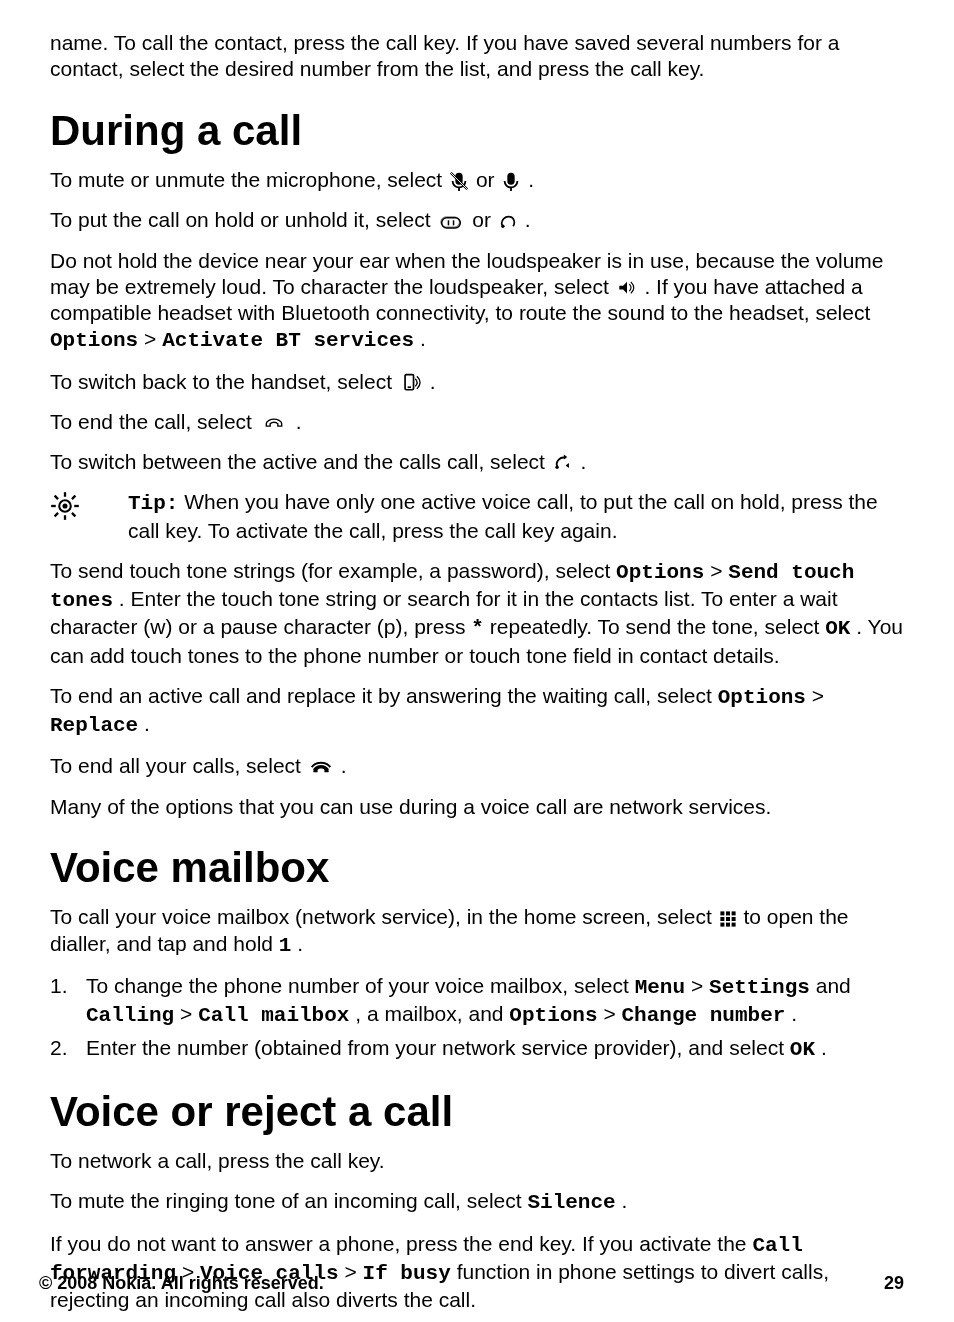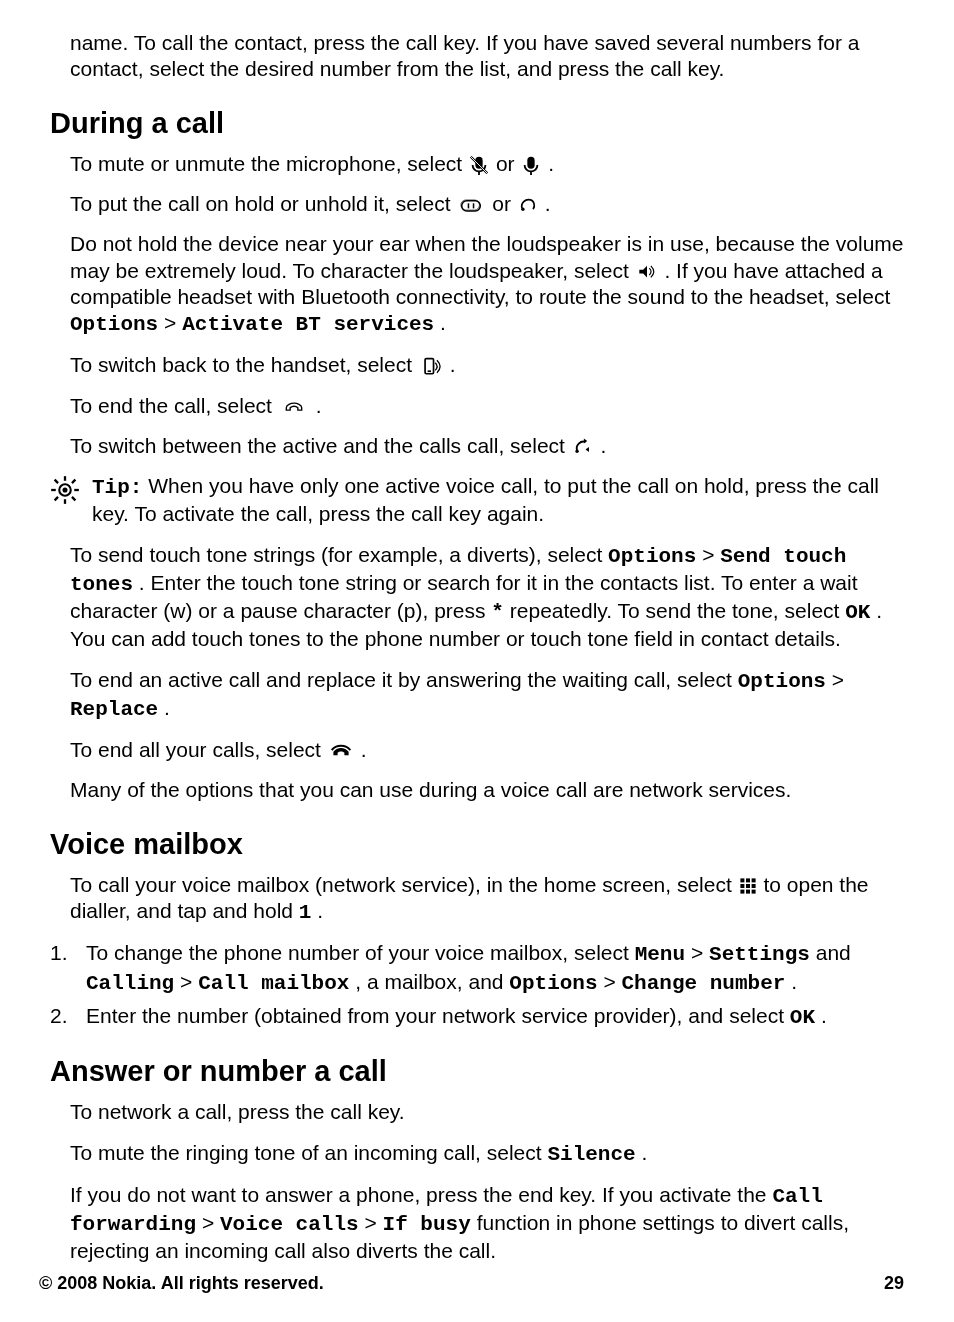--- a/index.html
+++ b/index.html
@@ -6,34 +6,34 @@
   body {
     font-family: Arial, Helvetica, sans-serif;
     width: 954px;
     height: 1322px;
     background: #fff;
     color: #000;
     padding: 30px 50px 20px 50px;
     font-size: 21px;
     line-height: 1.25;
   }
-  .para { margin-bottom: 14px; margin-left: 20px; }
+  .para { margin-bottom: 14px; }
   h2.section {
     font-weight: bold;
-    font-size: 29px;
+    font-size: 42px;
     margin-top: 22px;
     margin-bottom: 10px;
   }
   .bold { font-weight: bold; font-family: Liberation Mono, monospace; }
   .icon-span {
     display: inline-block;
     vertical-align: middle;
     line-height: 0;
   }
-  .tip-row { display: flex; align-items: flex-start; margin-bottom: 14px; }
+  .tip-row { display: flex; align-items: flex-start; margin-bottom: 14px; gap: 36px; }
   .tip-icon { flex: 0 0 auto; margin-right: 12px; margin-top: 2px; }
   .tip-text { flex: 1 1 auto; }
   .ol-item { display: flex; margin-bottom: 6px; }
   .ol-num { flex: 0 0 36px; }
   .ol-body { flex: 1 1 auto; }
   .footer {
     position: absolute;
     left: 39px;
     right: 50px;
     bottom: 28px;
@@ -189,21 +189,21 @@
   <span class="tip-icon icon-span"><svg width="30" height="30" viewBox="0 0 26 26">
         <use href="#i-tip"></use>
       </svg></span>
   <div class="tip-text">
     <span class="bold">Tip:</span>
     <span> When you have only one active voice call, to put the call on hold, press the call key. To activate the call, press the call key again.</span>
   </div>
 </div>
 
 <p class="para">
-  <span>To send touch tone strings (for example, a diverts), select </span>
+  <span>To send touch tone strings (for example, a password), select </span>
   <span class="bold">Options</span>
   <span> &gt; </span>
   <span class="bold">Send touch tones</span>
   <span>. Enter the touch tone string or search for it in the contacts list. To enter a wait character (w) or a pause character (p), press </span>
   <span class="bold">*</span>
   <span> repeatedly. To send the tone, select </span>
   <span class="bold">OK</span>
   <span>. You can add touch tones to the phone number or touch tone field in contact details.</span>
 </p>
 
@@ -258,21 +258,21 @@
 
 <div class="ol-item" style="margin-bottom:14px;">
   <div class="ol-num">2.</div>
   <div class="ol-body">
     <span>Enter the number (obtained from your network service provider), and select </span>
     <span class="bold">OK</span>
     <span>.</span>
   </div>
 </div>
 
-<h2 class="section">Answer or number a call</h2>
+<h2 class="section">Voice or reject a call</h2>
 
 <p class="para">To network a call, press the call key.</p>
 
 <p class="para">
   <span>To mute the ringing tone of an incoming call, select </span>
   <span class="bold">Silence</span>
   <span>.</span>
 </p>
 
 <p class="para">

